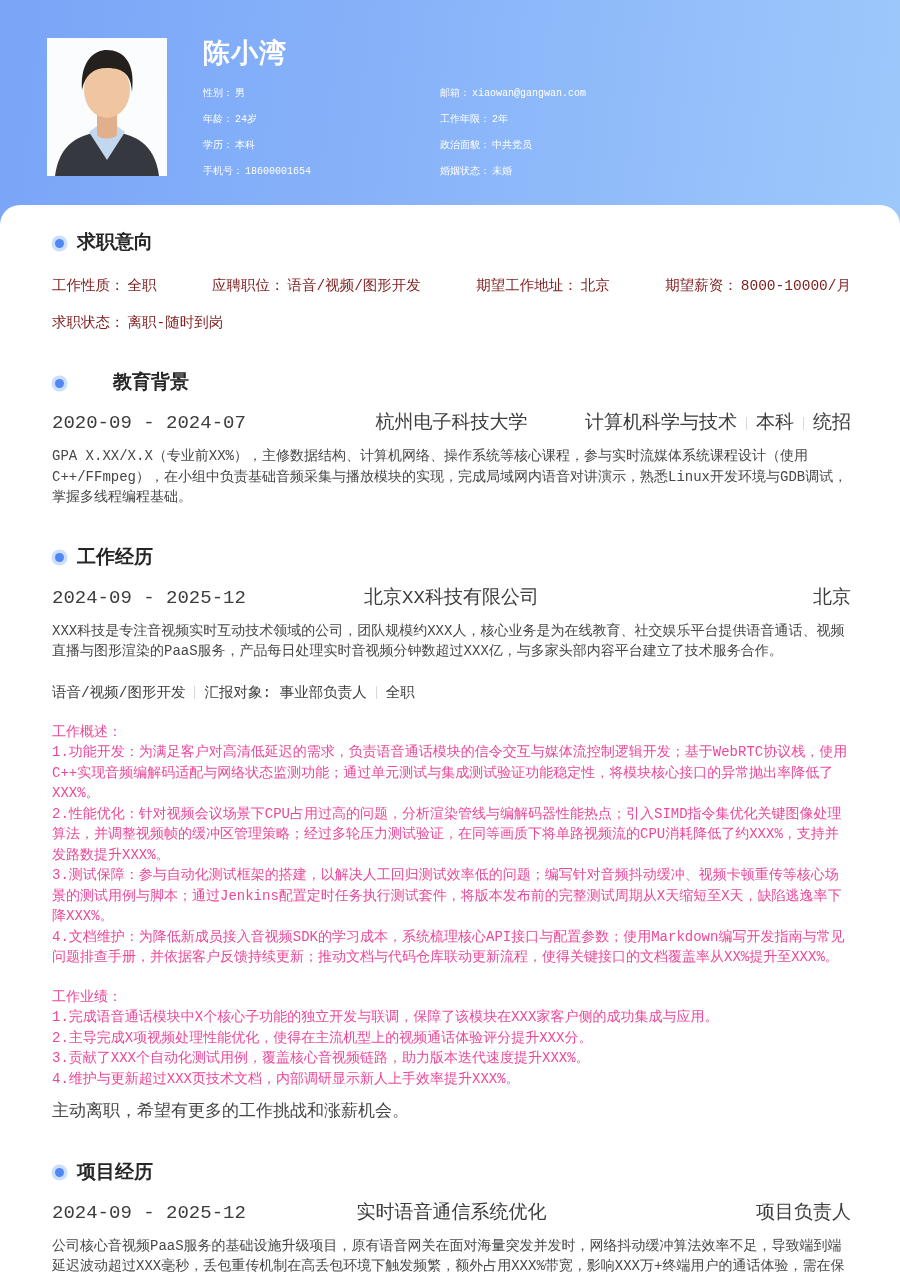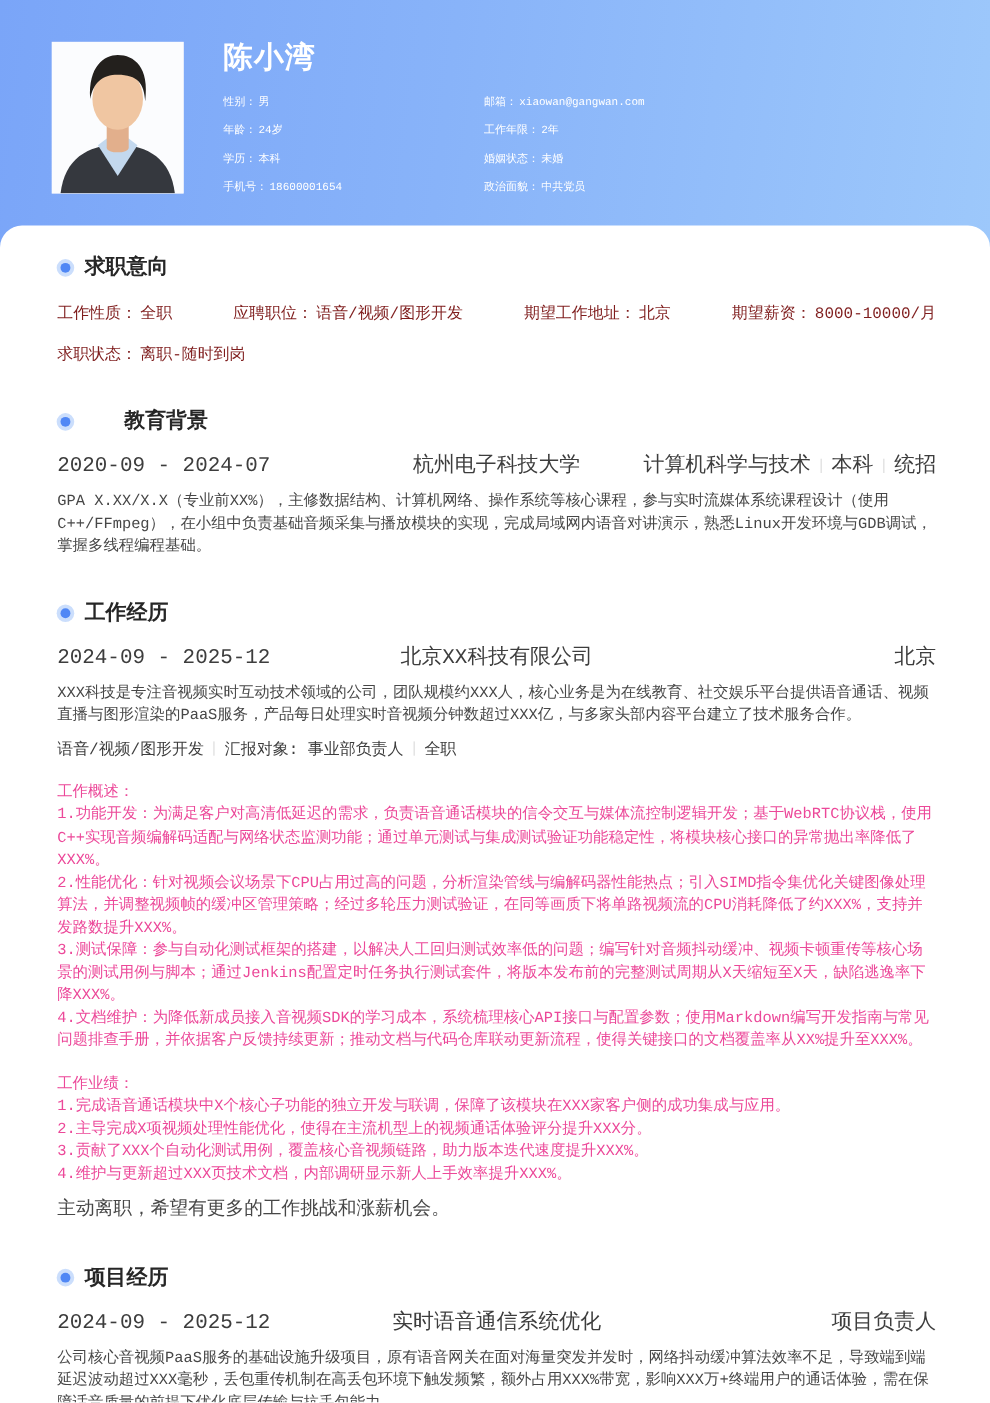--- a/index.html
+++ b/index.html
@@ -42,21 +42,21 @@
   .intent-row { display:flex; justify-content:space-between; margin-top:26px; font-size:14.5px; color:#7f1d1d; line-height:15px; }
   .intent-row.second { justify-content:flex-start; margin-top:22px; }
   .field .lbl { margin-right:3px; }
   
   .meta { position:relative; margin-top:22px; font-size:19px; color:#3d3d3d; line-height:16px; text-align:center; }
   .meta .left  { position:absolute; left:0; top:0; }
   .meta .right { position:absolute; right:0; top:0; }
   .sep { display:inline-block; width:1px; height:13px; background:#d9d9d9; margin:0 9px; vertical-align:-2px; }
   
   .para { margin-top:15px; font-size:14px; line-height:20.5px; color:#474747; }
-  .subline { margin-top:12px; font-size:14.5px; color:#3d3d3d; line-height:16px; }
+  .subline { margin-top:23px; font-size:14.5px; color:#3d3d3d; line-height:16px; }
   .block { margin-top:21px; font-size:14px; line-height:20.5px; color:#ec4899; }
   .block.ach { margin-top:19px; }
   .leave { margin-top:13px; font-size:17px; line-height:20.5px; color:#474747; }
 </style>
 </head>
 <body>
 
 <div class="page">
 
   <div class="hero">
@@ -75,22 +75,22 @@
       <div class="info-grid">
         <div class="info-col left">
           <div class="info-item"><span class="lbl">性别：</span><span>男</span></div>
           <div class="info-item"><span class="lbl">年龄：</span><span>24岁</span></div>
           <div class="info-item"><span class="lbl">学历：</span><span>本科</span></div>
           <div class="info-item"><span class="lbl">手机号：</span><span>18600001654</span></div>
         </div>
         <div class="info-col right">
           <div class="info-item"><span class="lbl">邮箱：</span><span>xiaowan@gangwan.com</span></div>
           <div class="info-item"><span class="lbl">工作年限：</span><span>2年</span></div>
+          <div class="info-item"><span class="lbl">政治面貌：</span><span>中共党员</span></div>
           <div class="info-item"><span class="lbl">婚姻状态：</span><span>未婚</span></div>
-          <div class="info-item"><span class="lbl">政治面貌：</span><span>中共党员</span></div>
         </div>
       </div>
     </div>
   </div>
 
   <div class="card">
 
     <div class="section-title">
       <span class="dot"></span>
       <span>求职意向</span>

